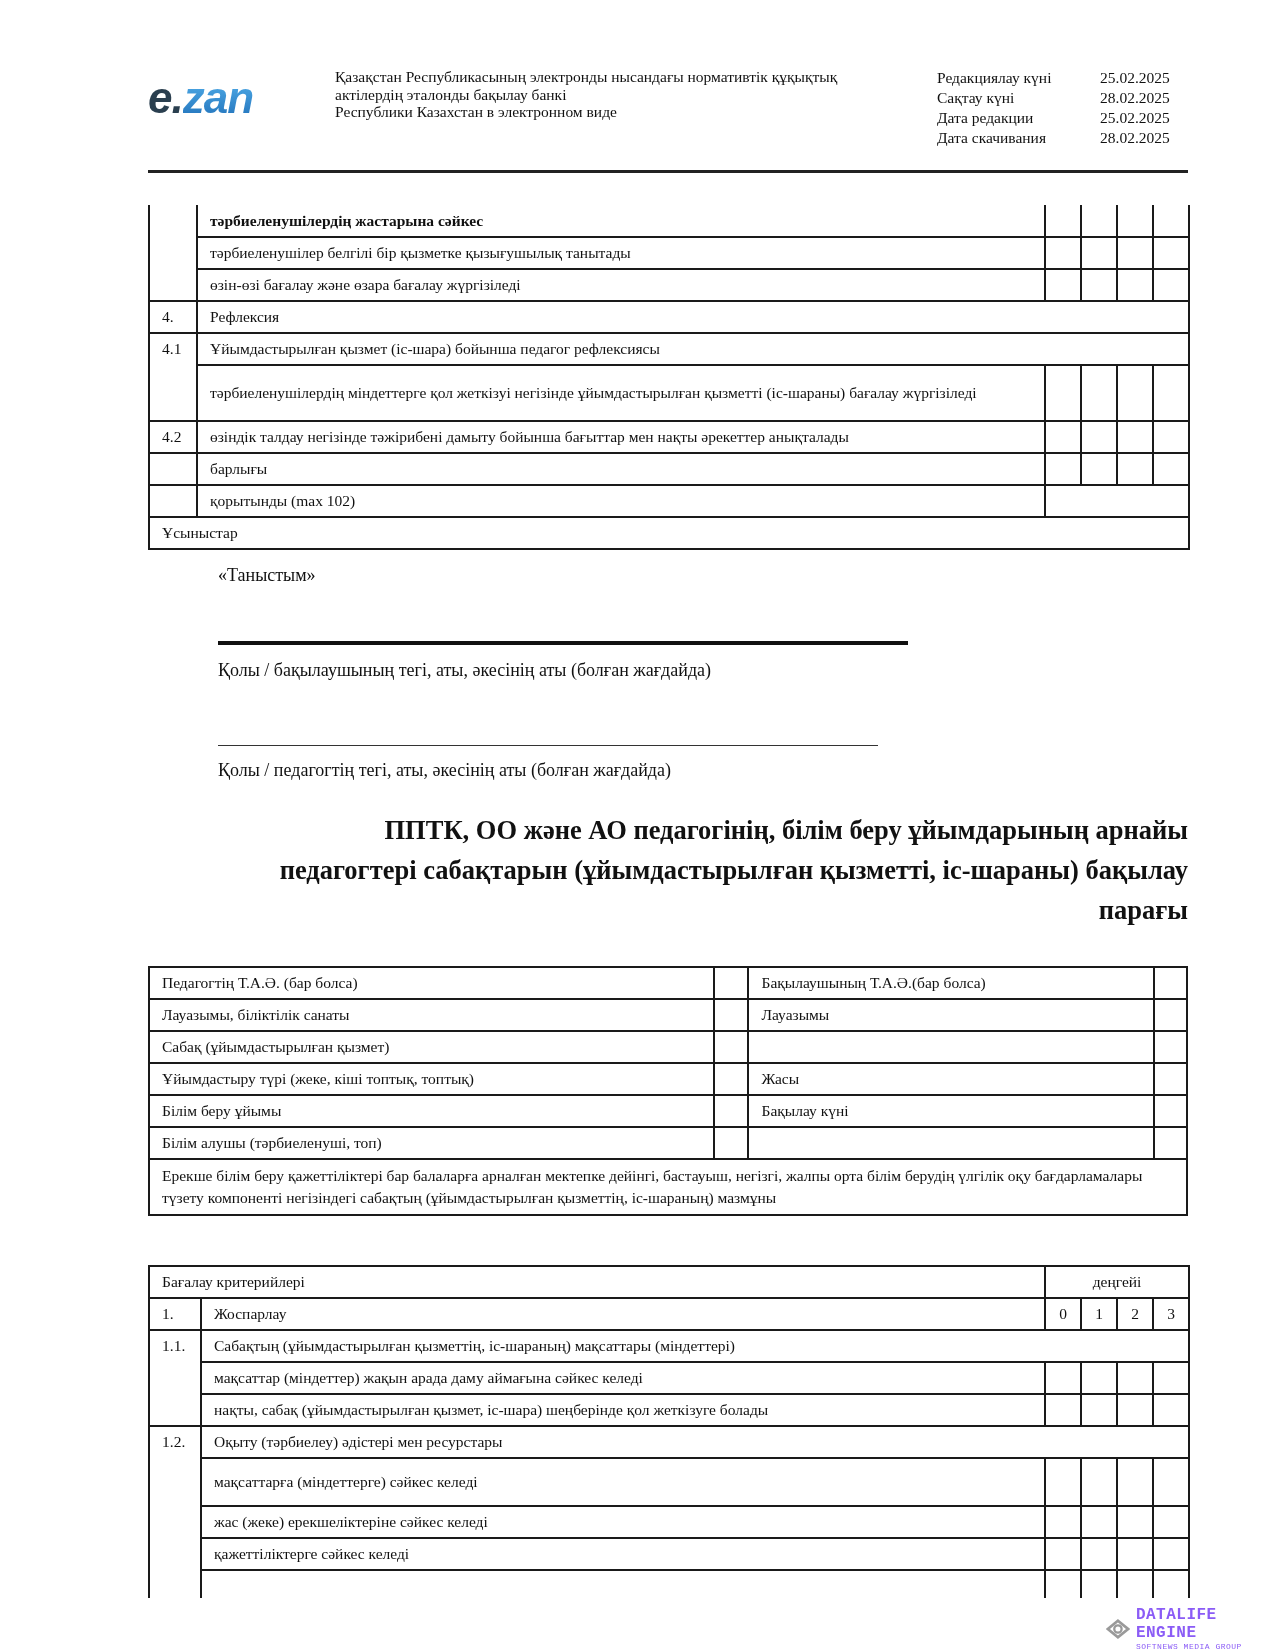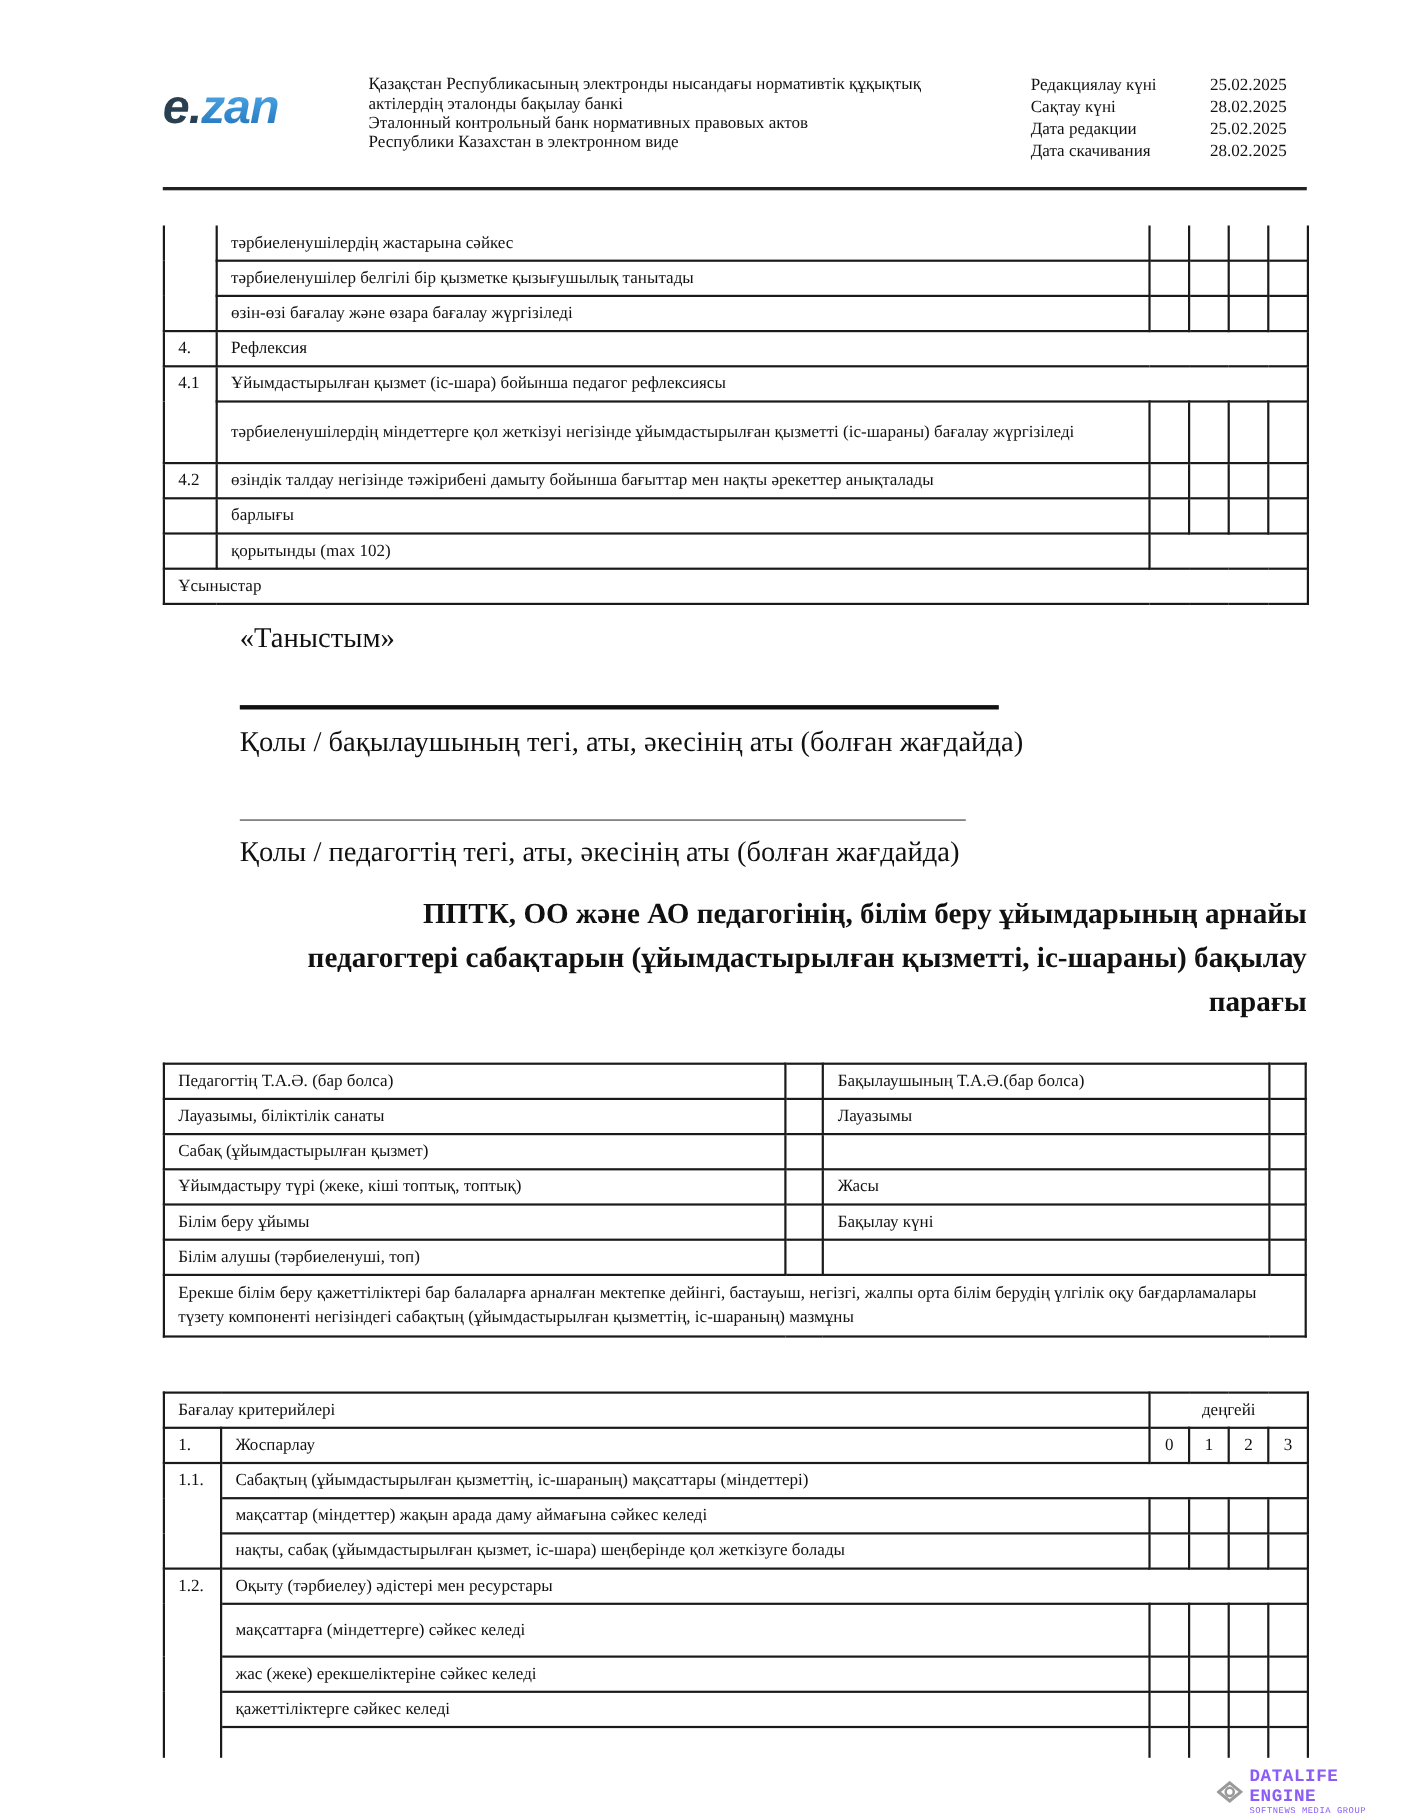--- a/index.html
+++ b/index.html
@@ -21,40 +21,39 @@
   .hdr-rule { left: 148px; top: 170px; width: 1040px; height: 3px; background: #222; }
 
   
   table { border-collapse: collapse; position: absolute; table-layout: fixed; }
   td { border: 2px solid #1a1a1a; font-size: 15.5px; padding: 0 12px; vertical-align: middle; line-height: 22px; }
   td.num { padding: 0 0 0 12px; }
   td.cell { padding: 0; }
   td.c { text-align: center; padding: 0; }
 
   
-  .sign { font-size: 26px; }
+  .sign { font-size: 18px; }
   .line-thick { height: 4px; background: #111; }
   .line-thin { height: 1px; background: #333; }
 
   .title { left: 148px; width: 1040px; text-align: right; font-weight: bold; font-size: 26.5px; line-height: 40px; }
 
   .wm { left: 1106px; top: 1606px; display: flex; align-items: center; color: #8b5cf6;
         font-family: Liberation Mono, monospace; }
   .wm .txt1 { font-weight: bold; font-size: 16px; letter-spacing: 0.5px; }
   .wm .txt2 { font-size: 8px; letter-spacing: 0.5px; }
 </style>
 </head>
 <body>
 
 <div class="abs logo"><span class="e">e</span><span class="dot">.</span><span class="zan">zan</span></div>
 
 <div class="abs hdr-text">
   <div>Қазақстан Республикасының электронды нысандағы нормативтік құқықтық</div>
   <div>актілердің эталонды бақылау банкі</div>
-  <div>Эталонный контрольный банк нормативных правовых актов</div>
   <div>Республики Казахстан в электронном виде</div>
 </div>
 
 <div class="abs hdr-meta">
   <div class="row">
       <span class="k">Редакциялау күні</span>
       <span>25.02.2025</span>
     </div>
   <div class="row">
       <span class="k">Сақтау күні</span>
@@ -75,21 +74,21 @@
 <table style="left:148px; top:205px; width:1040px;">
   <colgroup>
       <col style="width:48px">
       <col style="width:848px">
       <col style="width:36px">
       <col style="width:36px">
       <col style="width:36px">
       <col style="width:36px">
     </colgroup>
   <tbody>
-      <tr style="height:32px;">
+      <tr style="height:32px;font-weight:bold;">
     <td rowspan="3" style="border-top:none;"></td>
     <td style="border-top:none;">тәрбиеленушілердің жастарына сәйкес</td>
     <td class="cell" style="border-top:none;"></td>
         <td class="cell" style="border-top:none;"></td>
         <td class="cell" style="border-top:none;"></td>
         <td class="cell" style="border-top:none;"></td>
   </tr>
   <tr style="height:32px;">
     <td>тәрбиеленушілер белгілі бір қызметке қызығушылық танытады</td>
     <td class="cell"></td>

